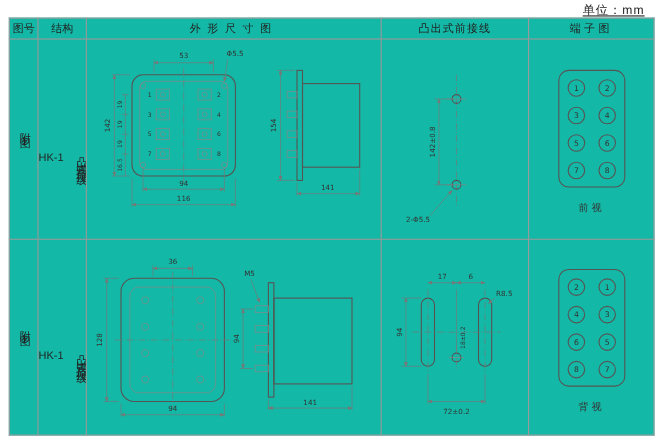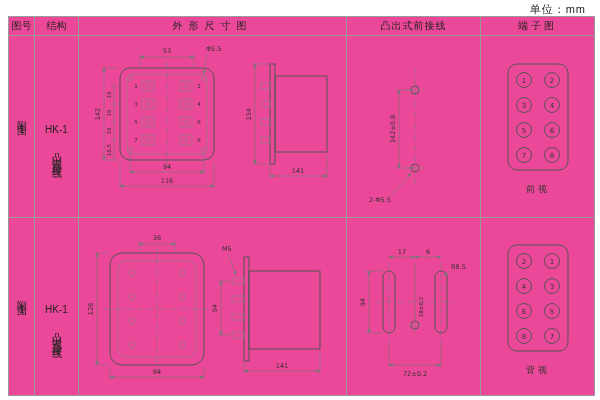--- a/index.html
+++ b/index.html
@@ -1,32 +1,32 @@
 <!DOCTYPE html>
 <html><head>
 <meta charset="utf-8">
 <style>
   html,body{margin:0;padding:0;background:#ffffff;}
   .sheet{
     position:relative;width:600px;height:400px;background:#ffffff;overflow:hidden;
     font-family:"Liberation Sans","DejaVu Sans",sans-serif;color:#333;
   }
-  .unit{position:absolute;top:2px;right:14px;font-size:11px;color:#222;letter-spacing:1px;}
-  table.tbl{position:absolute;left:8px;top:16px;border-collapse:collapse;table-layout:fixed;background:#ec4899;}
+  .unit{position:absolute;top:2px;right:14px;font-size:11px;color:#222;letter-spacing:1px;text-decoration:underline;}
+  table.tbl{position:absolute;left:8px;top:16px;border-collapse:collapse;table-layout:fixed;background:#14b8a6;}
   table.tbl td{border:1px solid #9a9a9a;padding:0;text-align:center;vertical-align:middle;overflow:hidden;}
   tr.hdr td{height:18px;font-size:10px;color:#222;}
   .ls6{letter-spacing:6px;margin-top:32px;}
   .ls3{letter-spacing:3px;}
   .ls1{letter-spacing:1px;}
   .vtext{
     writing-mode:vertical-rl;text-orientation:upright;
     margin:0 auto;font-size:10px;color:#222;letter-spacing:6px;line-height:1;
   }
   .structCell{height:100%;}
-  .structInner{display:flex;flex-direction:column;align-items:center;justify-content:center;padding-top:34px;gap:10px;height:100%;box-sizing:border-box;}
+  .structInner{display:flex;flex-direction:row;align-items:center;justify-content:center;padding-top:34px;gap:10px;height:100%;box-sizing:border-box;}
   .model{font-size:10px;color:#222;}
   .desc{letter-spacing:3px;}
   .drawCell{vertical-align:middle;}
   svg{display:block;margin:0 auto;}
   svg .ln{stroke:#555;stroke-width:1;fill:none;}
   svg .thin{stroke:#888;stroke-width:0.6;fill:none;}
   svg .dim{stroke:#777;stroke-width:0.6;fill:none;}
   svg .dash{stroke:#777;stroke-width:0.6;fill:none;stroke-dasharray:6 2 1 2;}
   svg text{font-family:"DejaVu Sans",sans-serif;font-size:7px;fill:#333;}
   svg text.sm{font-size:5.5px;}

